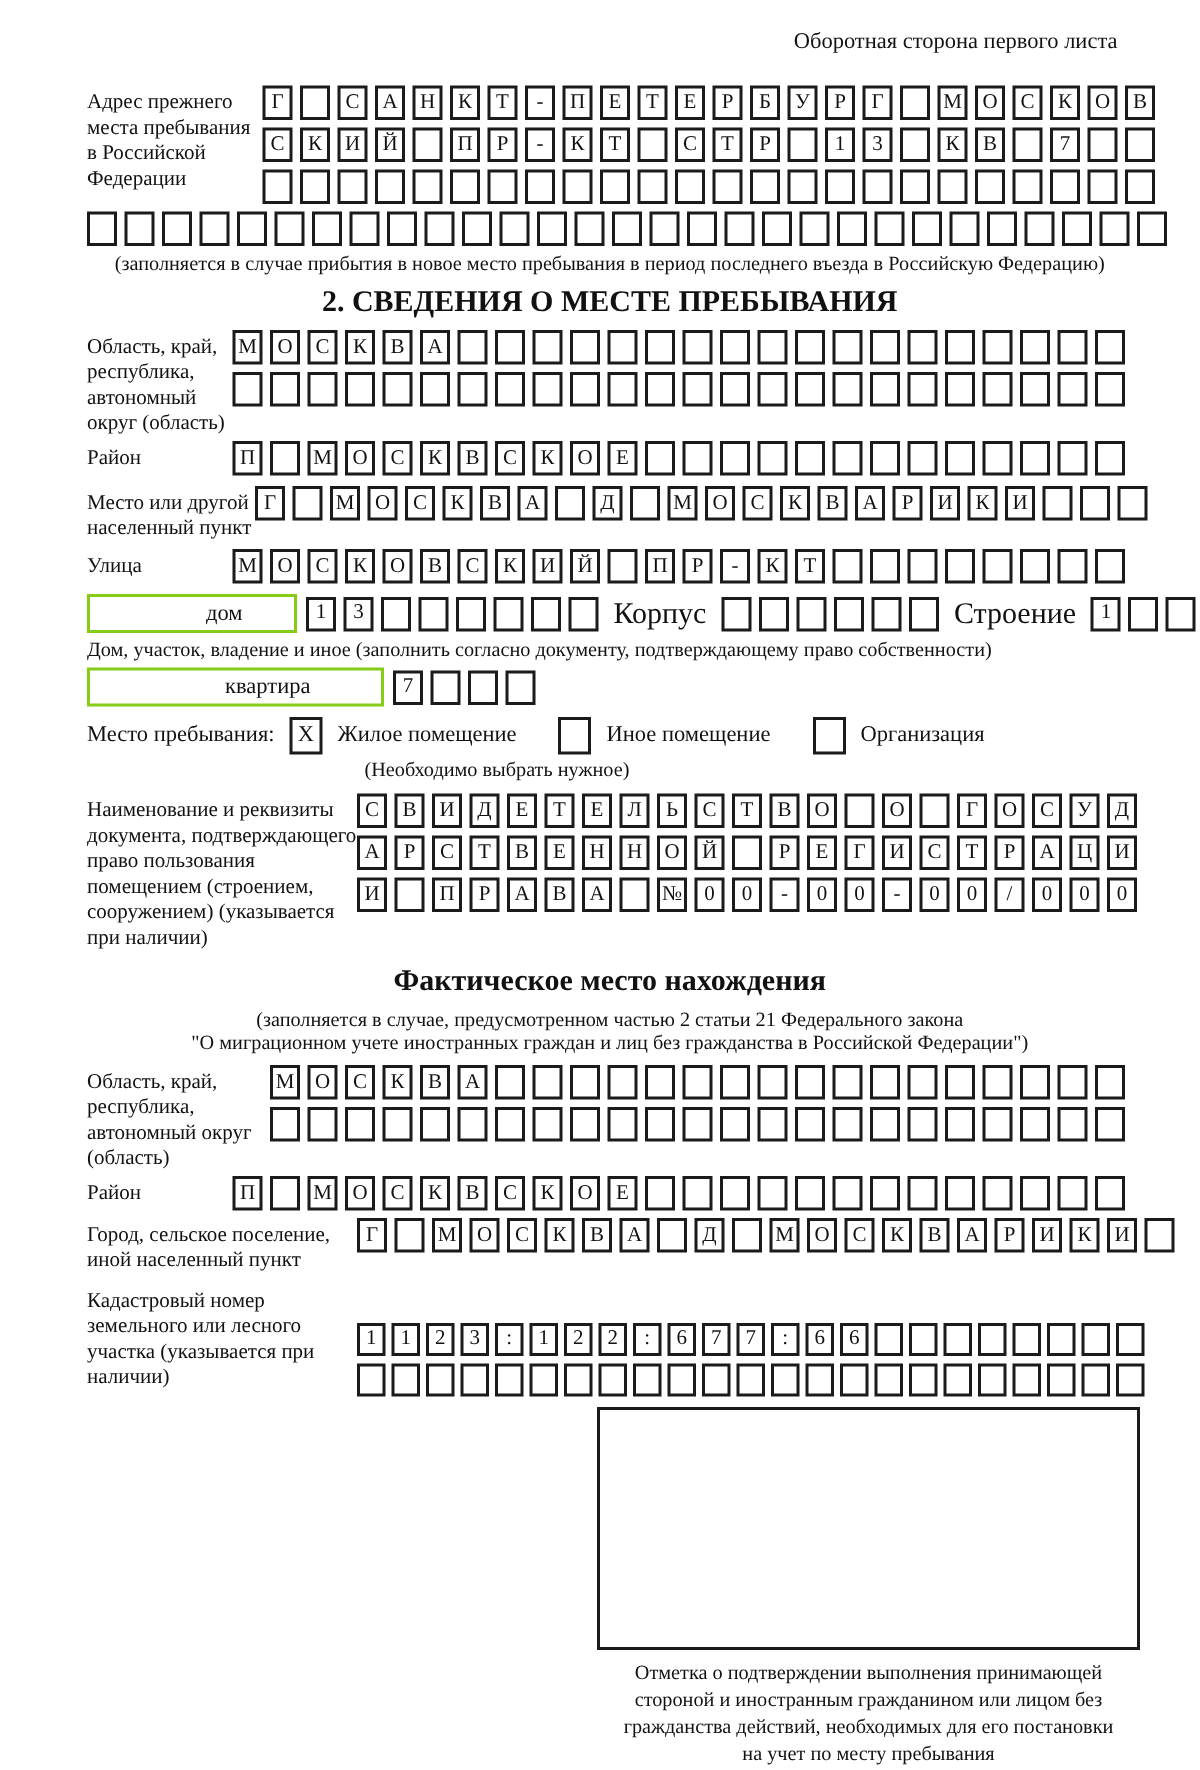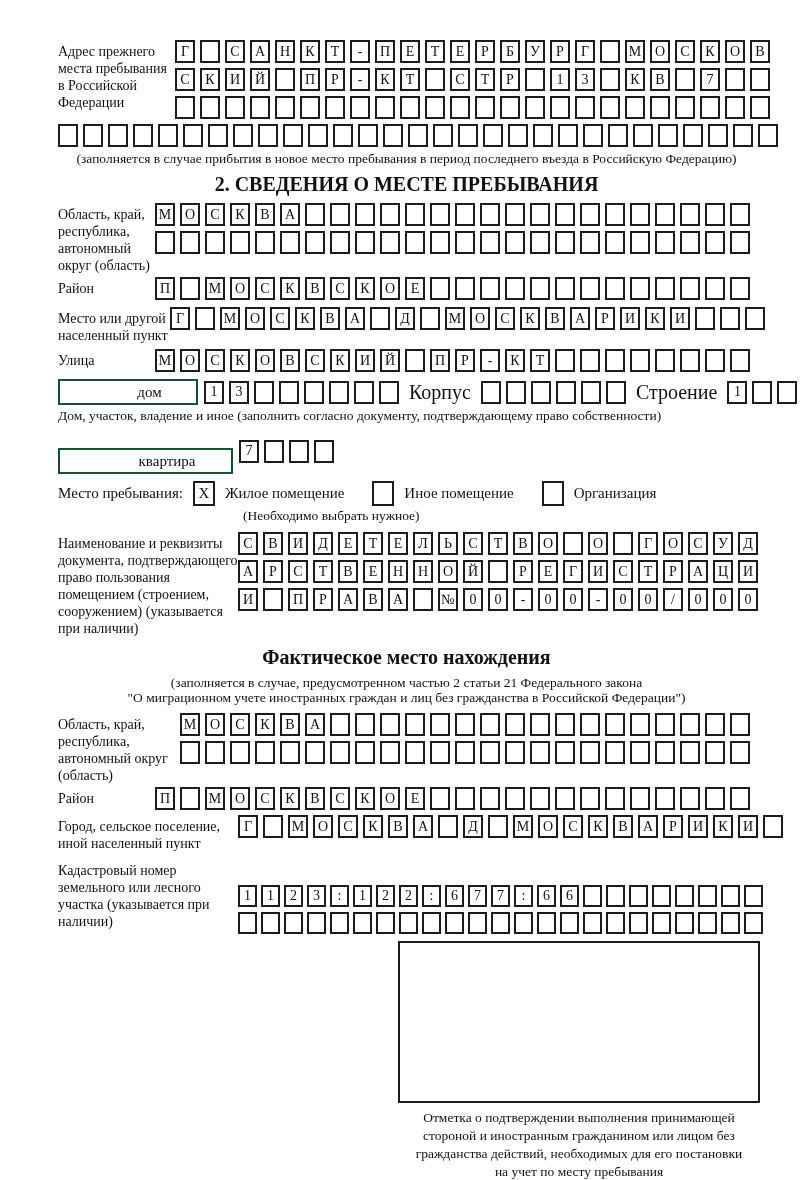--- a/index.html
+++ b/index.html
@@ -56,31 +56,31 @@
 
   .section-title {
     text-align: center;
     font-weight: bold;
     font-size: 20px;
   }
 
   
   .house-row { display: flex; align-items: center; gap: 6px; }
   .label-box {
-    border: 2px solid #14532d;
+    border: 2px solid #84cc16;
     height: 26px;
     display: flex;
     align-items: center;
     justify-content: center;
     font-size: 15px;
     flex: none;
     padding-left: 43px;
   }
   .label-box.w140 { width: 140px; }
-  .label-box.w175 { width: 175px; margin-top: 20px; }
+  .label-box.w175 { width: 198px; }
   .inline-label { font-size: 20px; flex: none; padding: 0 4px; }
 
   
   .stay-row { display: flex; align-items: center; font-size: 15px; }
   .checkbox {
     flex: none;
     width: 22px;
     height: 25px;
     border: 2px solid #1b1b1b;
     display: flex;
@@ -110,20 +110,21 @@
 
   .mt3 { margin-top: 3px; } .mt4 { margin-top: 4px; } .mt5 { margin-top: 5px; }
   .mt6 { margin-top: 6px; } .mt7 { margin-top: 7px; } .mt8 { margin-top: 8px; }
   .mt9 { margin-top: 9px; } .mt2 { margin-top: 2px; }
 </style>
 </head>
 <body>
 
 <div class="page">
 
+  <div class="header-note">Оборотная сторона первого листа</div>
 
   <div class="field mt9" style="margin-top:20px">
     <div class="field-label lw117">Адрес прежнего места пребывания в Российской Федерации</div>
     <div class="rows">
       <div class="cell-row">
           <span class="cell">Г</span>
           <span class="cell"></span>
           <span class="cell">С</span>
           <span class="cell">А</span>
           <span class="cell">Н</span>

